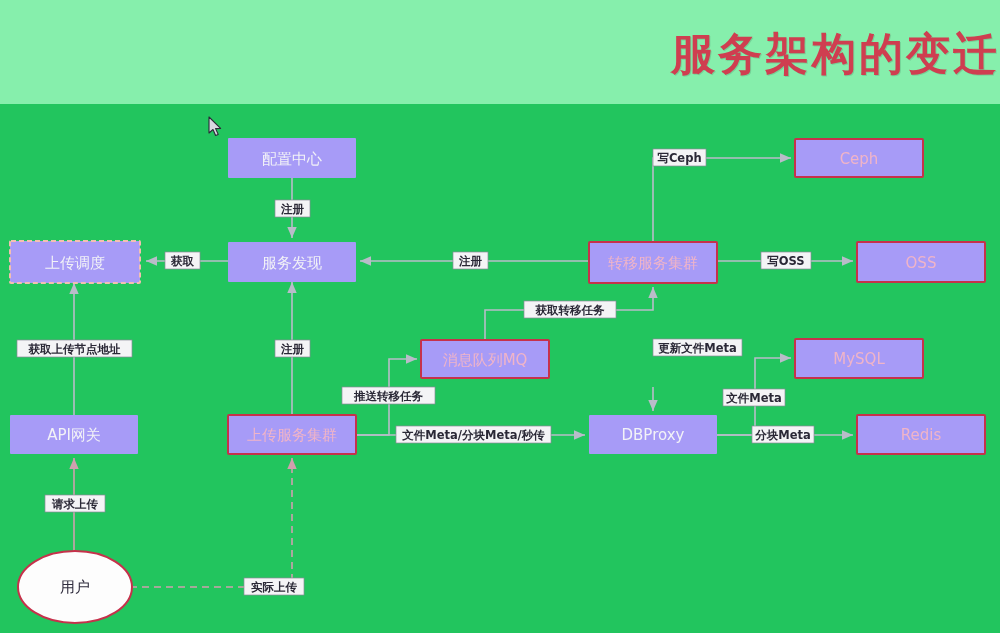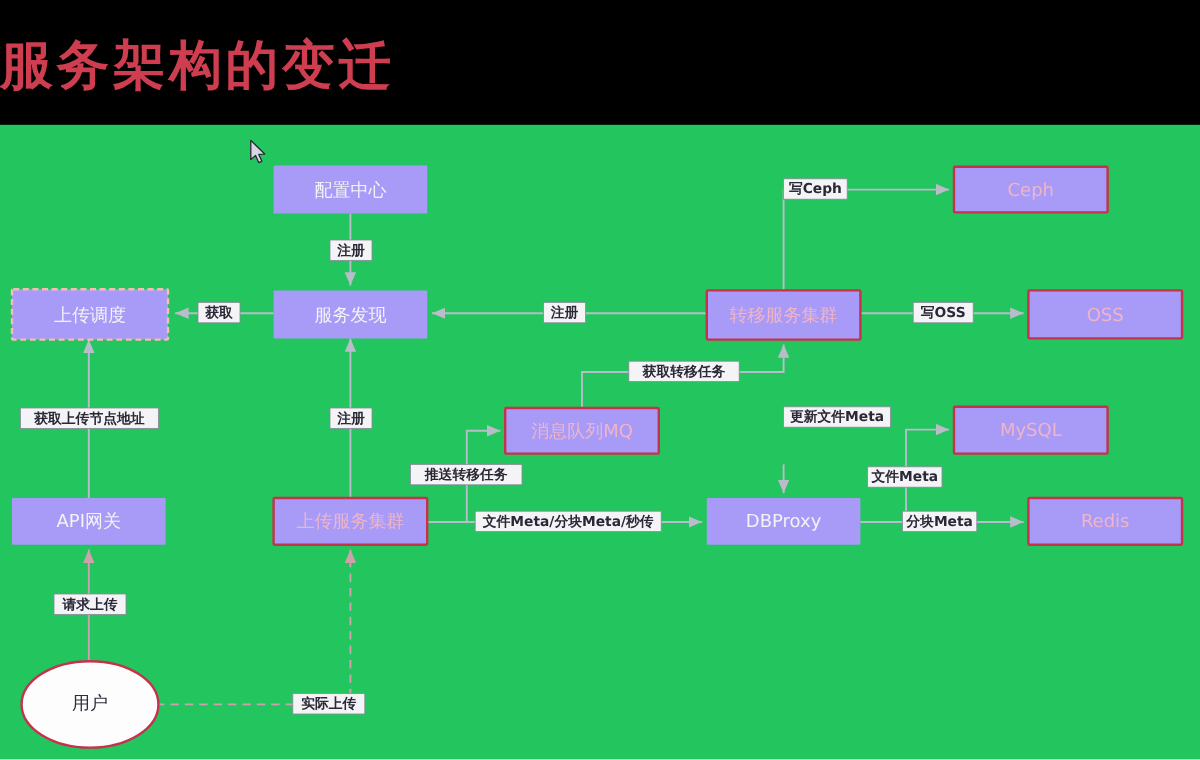--- a/index.html
+++ b/index.html
@@ -13,24 +13,24 @@
     position: relative;
   }
   #slide {
     position: relative;
     width: 1000px; height: 633px;
   }
   #header {
     position: absolute;
     left: 0; top: 0;
     width: 1000px; height: 108px;
-    background: #000000;
+    background: #86efac;
     display: flex;
     align-items: center;
-    justify-content: flex-start;
+    justify-content: flex-end;
   }
   #title {
     font-family: "DejaVu Sans", "Liberation Sans", sans-serif;
     font-size: 44px;
     font-weight: bold;
     letter-spacing: 3px;
     color: #cf3e50;
     text-shadow: 1px 1px 0 rgba(0,0,0,0.12);
     user-select: none;
   }

